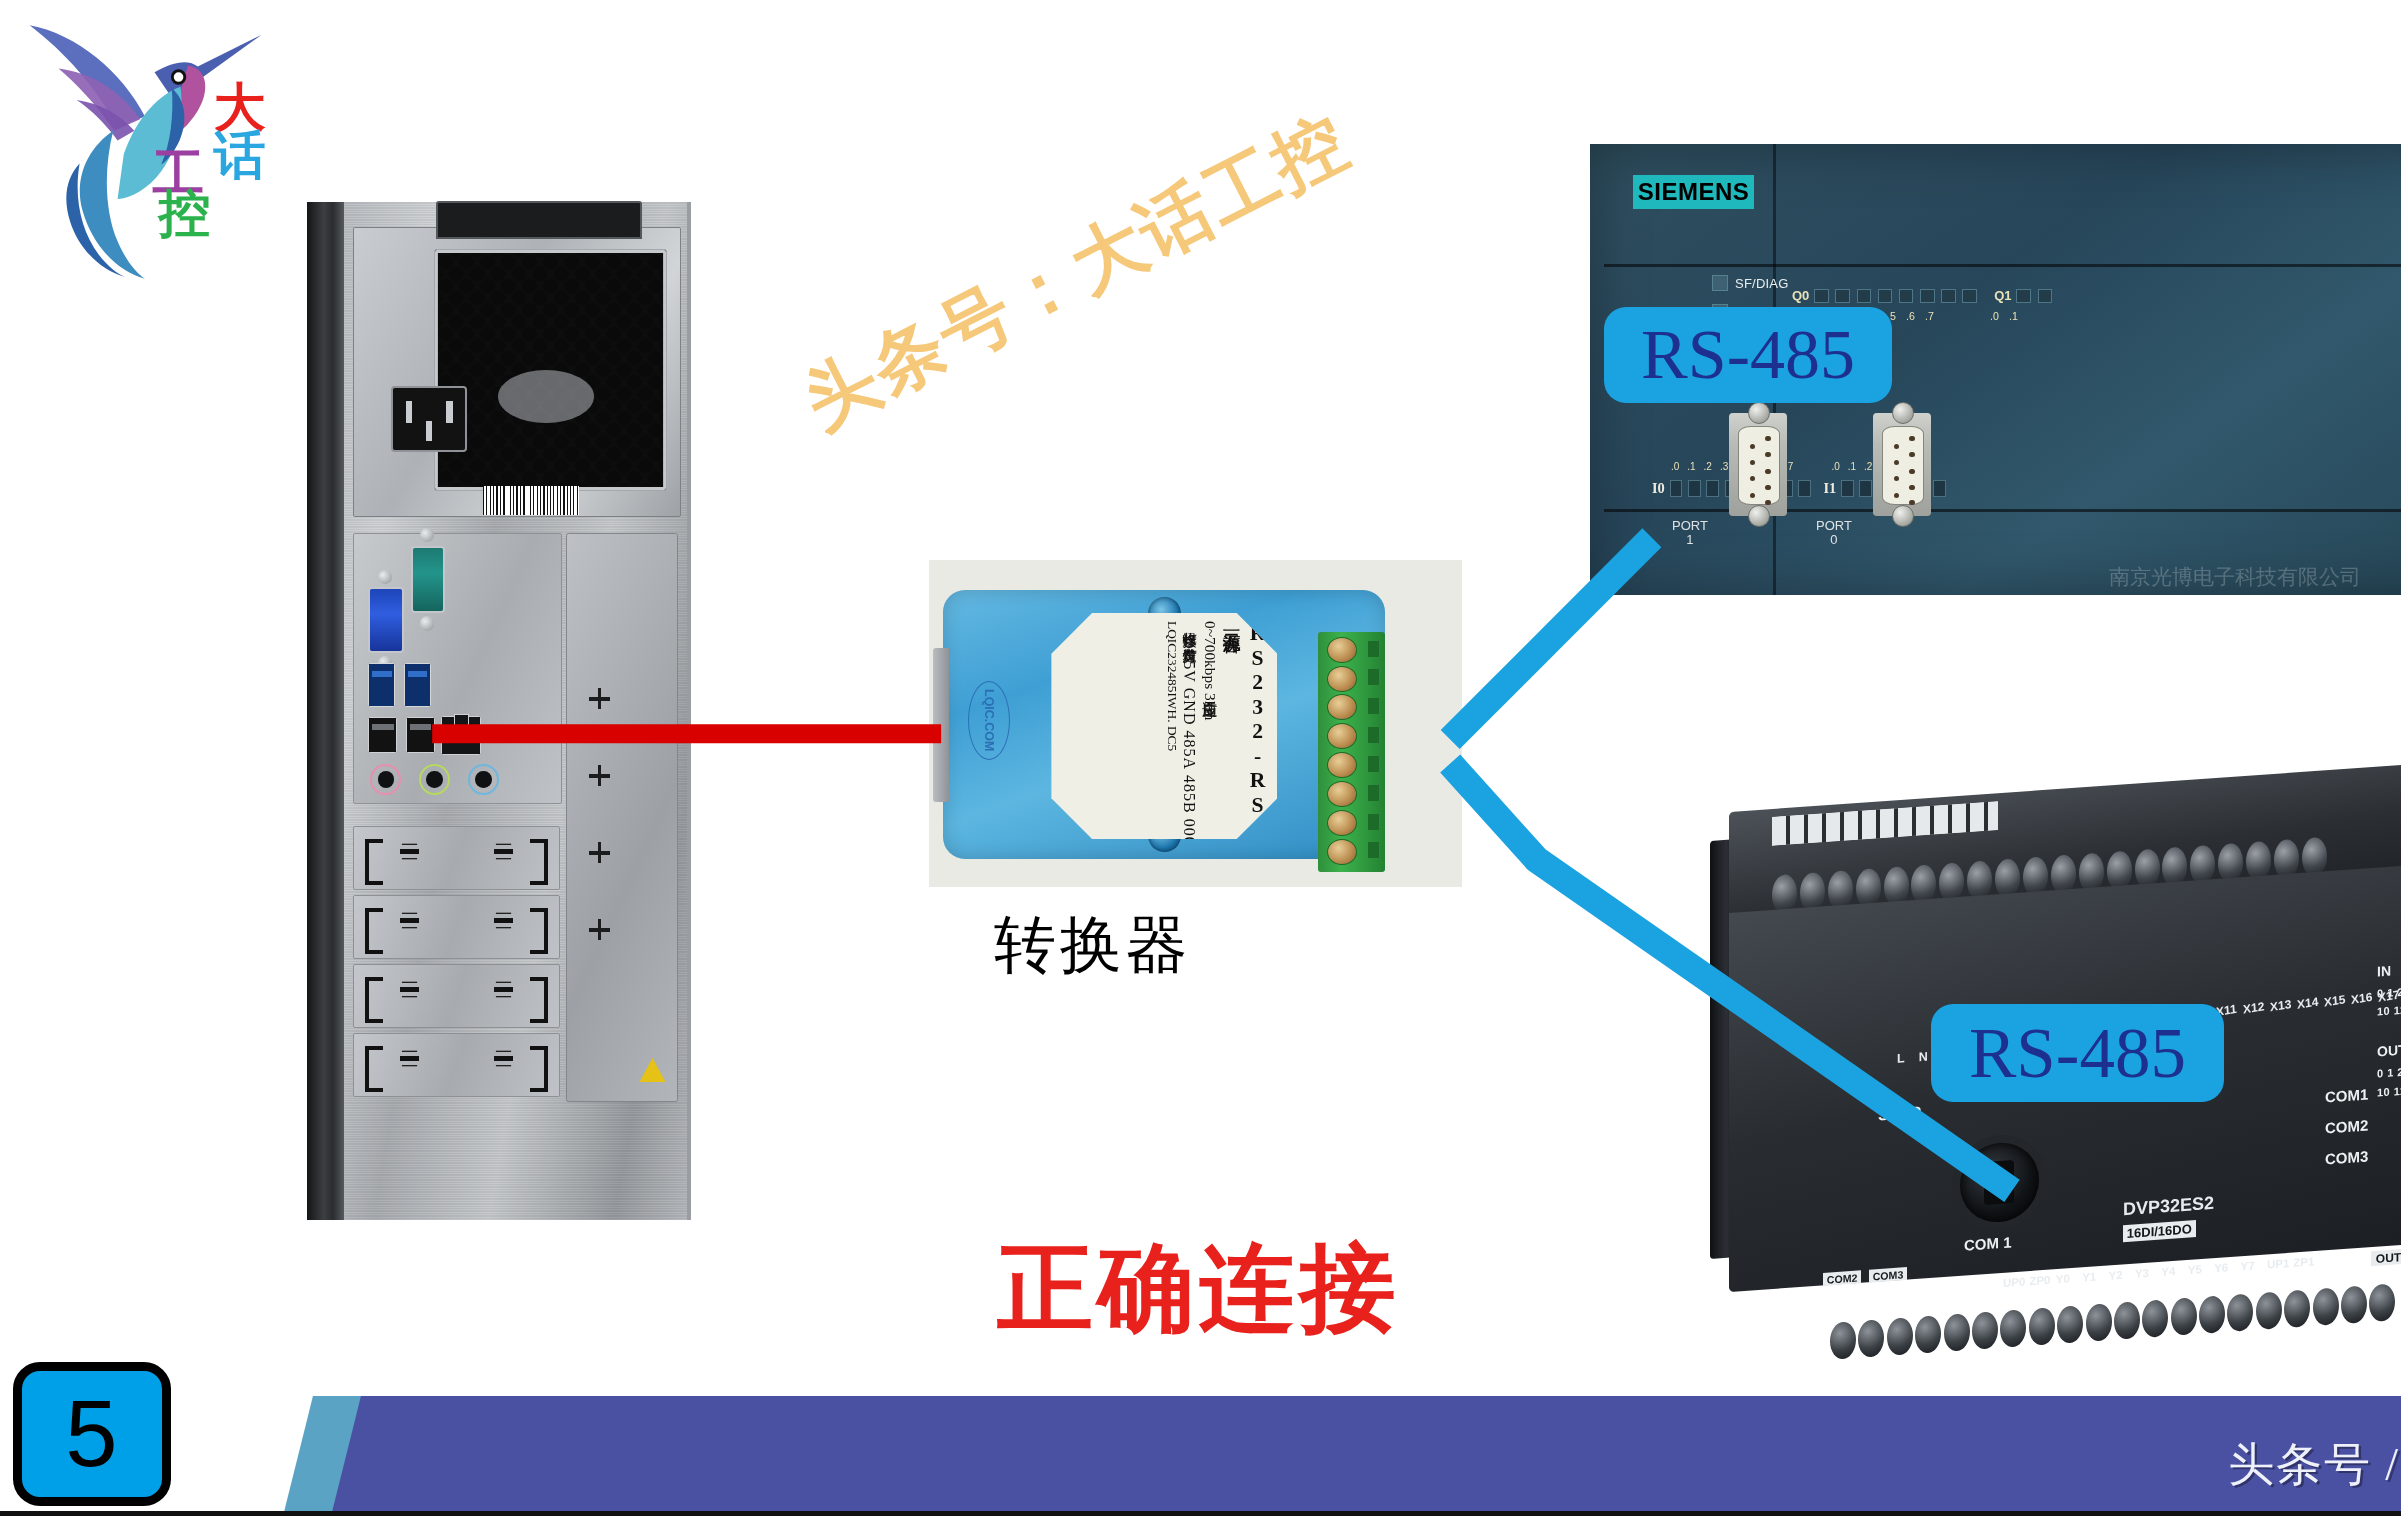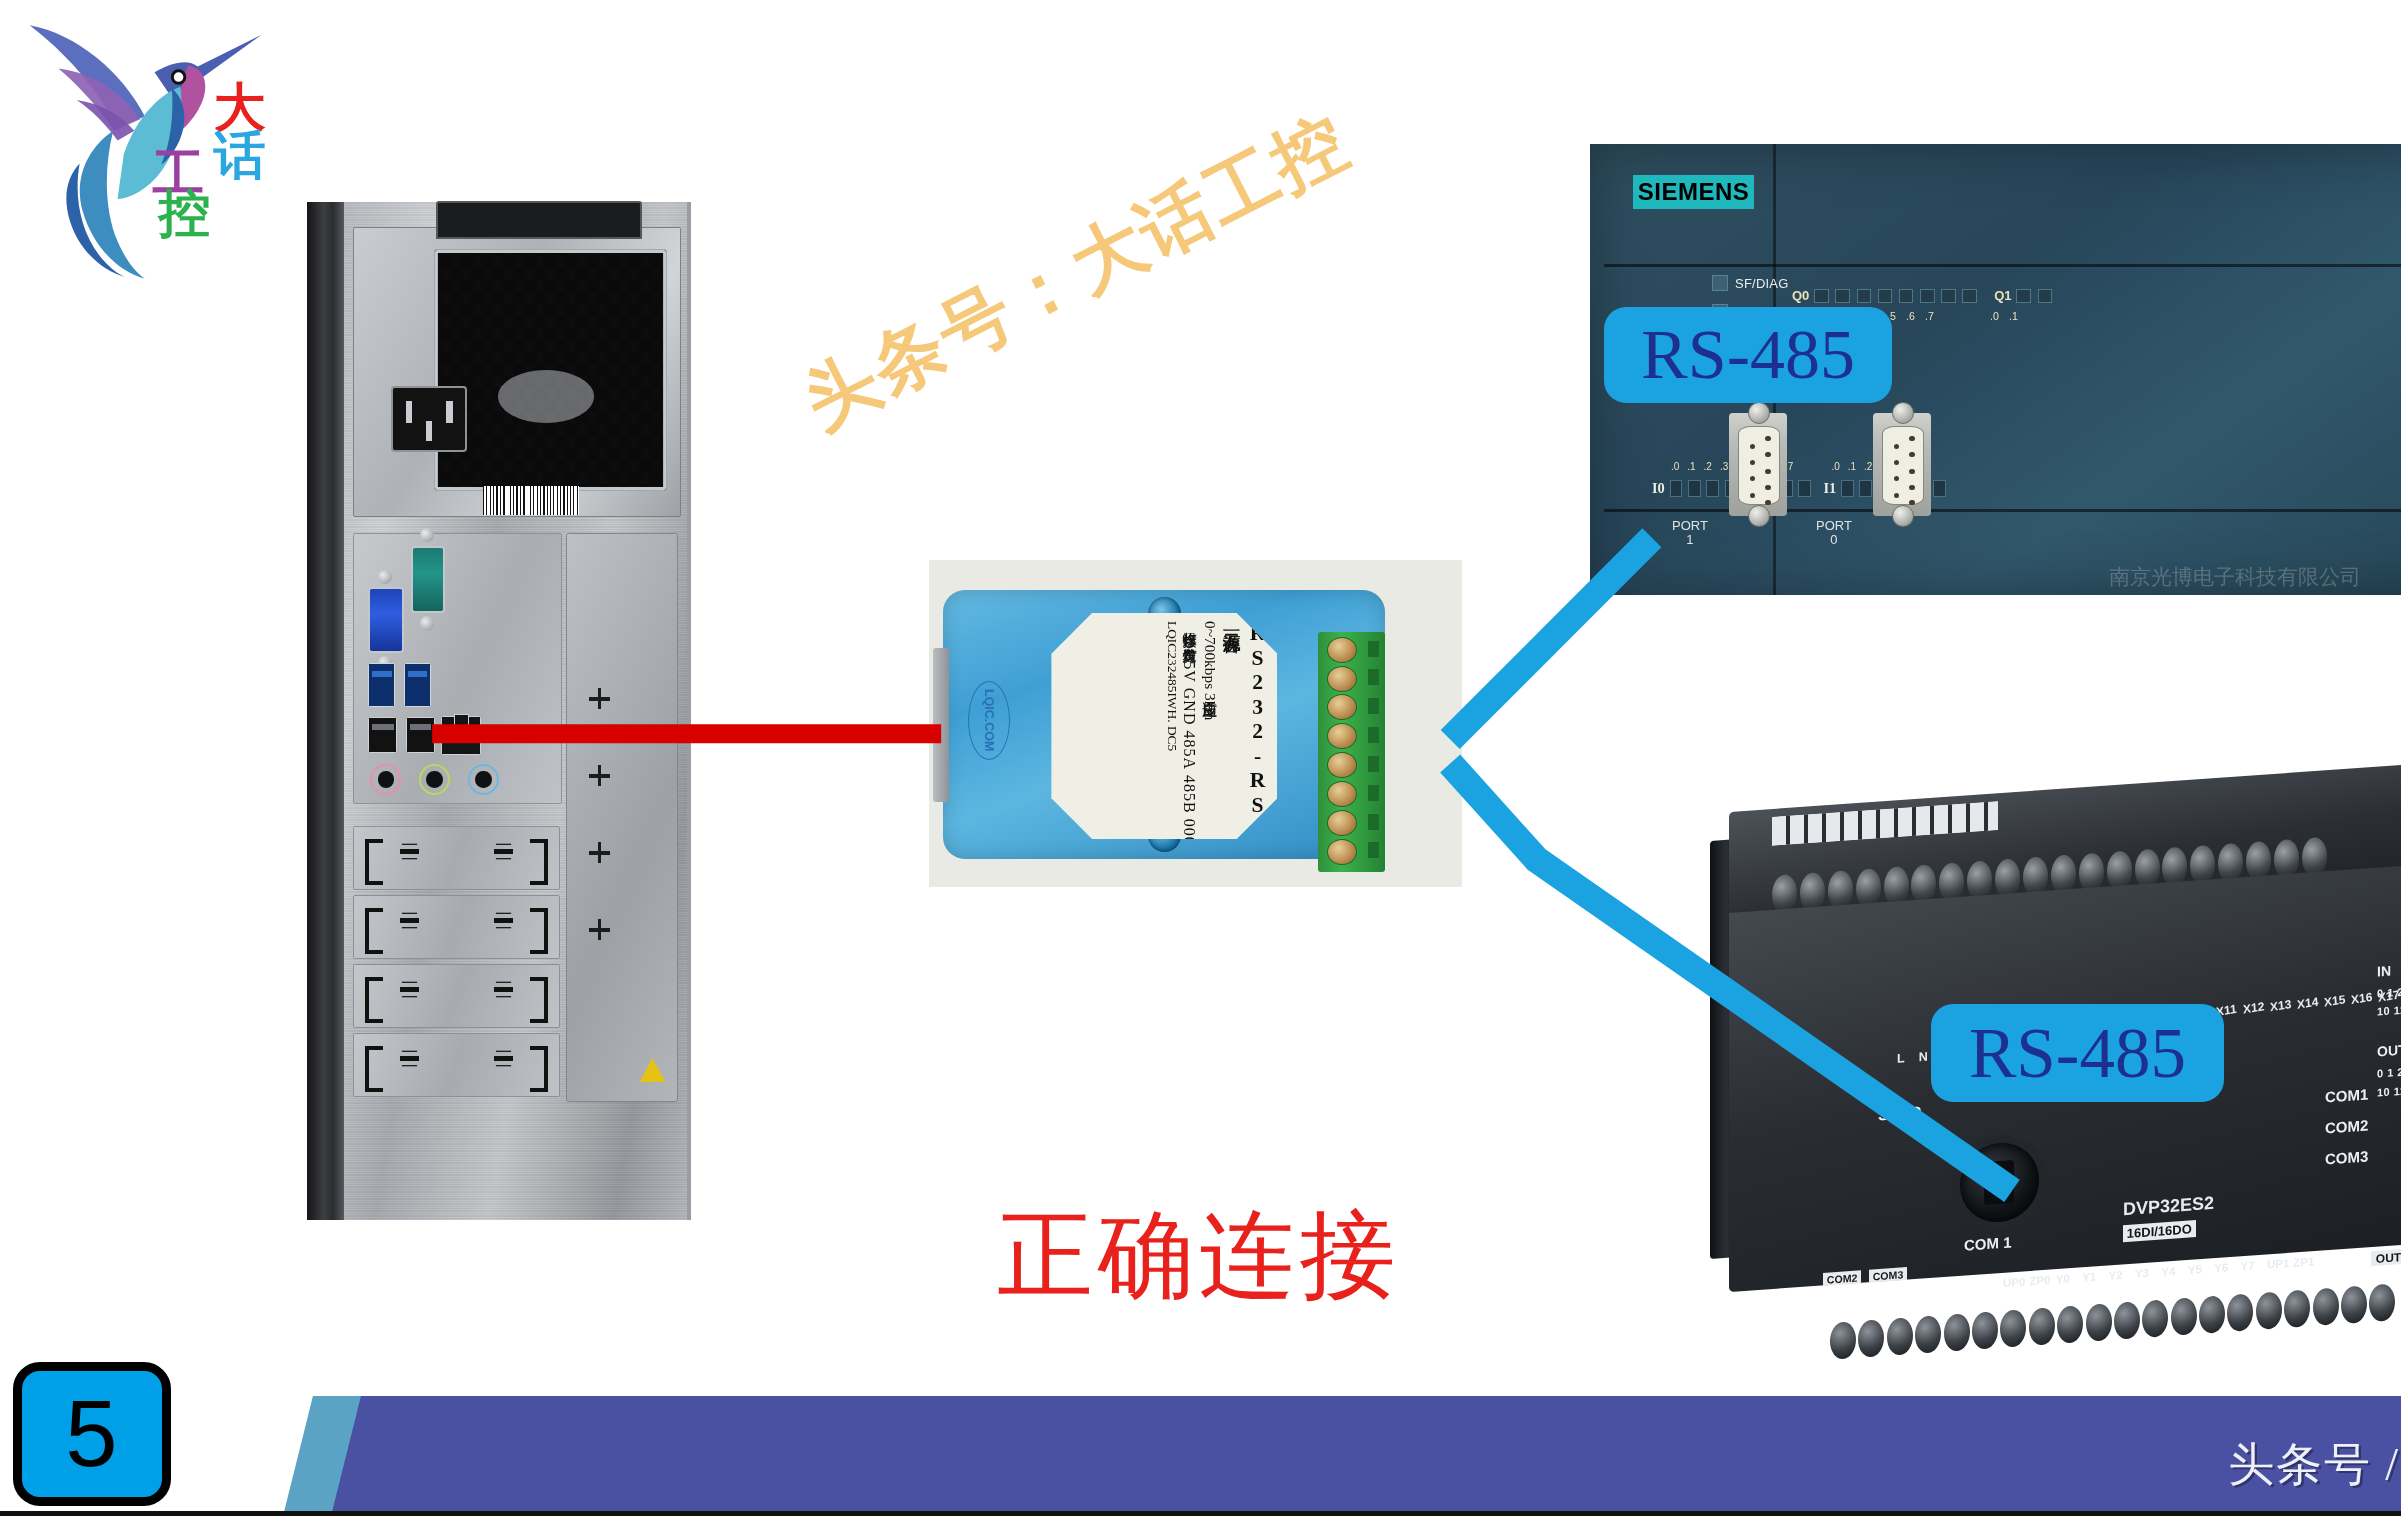--- a/index.html
+++ b/index.html
@@ -179,22 +179,22 @@
   .c232{left:336px;top:543px;width:336px;height:120px;background:#ee0000;color:#ffe000;font-size:83px;}
   .c485a{left:1604px;top:307px;width:288px;height:96px;background:#1aa3e0;color:#1d2f8f;font-size:70px;}
   .c485b{left:1931px;top:1004px;width:293px;height:98px;background:#1aa3e0;color:#1d2f8f;font-size:71px;}
 
   
   .watermark{position:absolute;left:788px;top:365px;color:#f5c87a;font-size:72px;
      transform:rotate(-27deg);transform-origin:left top;white-space:nowrap;
      font-family:"Liberation Serif",serif;font-weight:bold;letter-spacing:2.9px;}
   .conv-cn{position:absolute;left:994px;top:903px;font-size:62px;color:#000;
      font-family:"Liberation Serif",serif;letter-spacing:3.8px;}
-  .title-cn{position:absolute;left:997px;top:1192px;font-size:96px;color:#e8211c;
-     font-family:"Liberation Serif",serif;font-weight:normal;letter-spacing:4.8px;}
+  .title-cn{position:absolute;left:997px;top:1225px;font-size:96px;color:#e8211c;
+     font-family:"Liberation Serif",serif;font-weight:bold;letter-spacing:4.8px;}
 
   
   .footer{position:absolute;left:0;bottom:0;width:100%;height:144px;}
   .pagebadge{position:absolute;left:12.5px;bottom:9.6px;width:140px;height:126px;
       border:9.6px solid #000;border-radius:27px;background:#00a0e9;
       display:flex;align-items:center;justify-content:center;}
   .pagebadge span{font-size:94px;color:#000;font-family:"Liberation Sans",sans-serif;line-height:1;}
   .stripe{position:absolute;bottom:0;height:120px;width:62px;transform:skewX(-14deg);}
   .footbar{position:absolute;left:346px;bottom:0;right:-29px;height:120px;background:#4a51a3;transform:skewX(-14deg);}
   .footbar-txt{position:absolute;right:38px;bottom:20px;color:#eef0fa;font-size:46px;
@@ -617,20 +617,21 @@
   <svg class="cables" viewBox="0 0 5504 3157" preserveAspectRatio="none">
     <line x1="900" y1="1528" x2="1960" y2="1528" stroke="#d90000" stroke-width="40"></line>
     <polyline points="3020,1540 3020,1540 3440,1120" stroke="#1aa3e0" stroke-width="56" fill="none" stroke-linejoin="miter"></polyline>
     <polyline points="3020,1590 3200,1790 4190,2480" stroke="#1aa3e0" stroke-width="56" fill="none" stroke-linejoin="miter"></polyline>
   </svg>
 
   <div class="callout c485a">RS-485</div>
   <div class="callout c485b">RS-485</div>
 
   <div class="watermark">头条号：大话工控</div>
+  <div class="conv-cn">转换器</div>
   <div class="title-cn">正确连接</div>
 
   <div class="footer">
     <div class="stripe" style="left:298px;background:#5ba3c4"></div>
     <div class="stripe" style="left:379px;background:#27ae52"></div>
     <div class="stripe" style="left:461px;background:#a756a8"></div>
     <div class="footbar"></div>
     <div class="footbar-txt">头条号 / 大话工控</div>
     <div class="pagebadge">
       <span>5</span>

